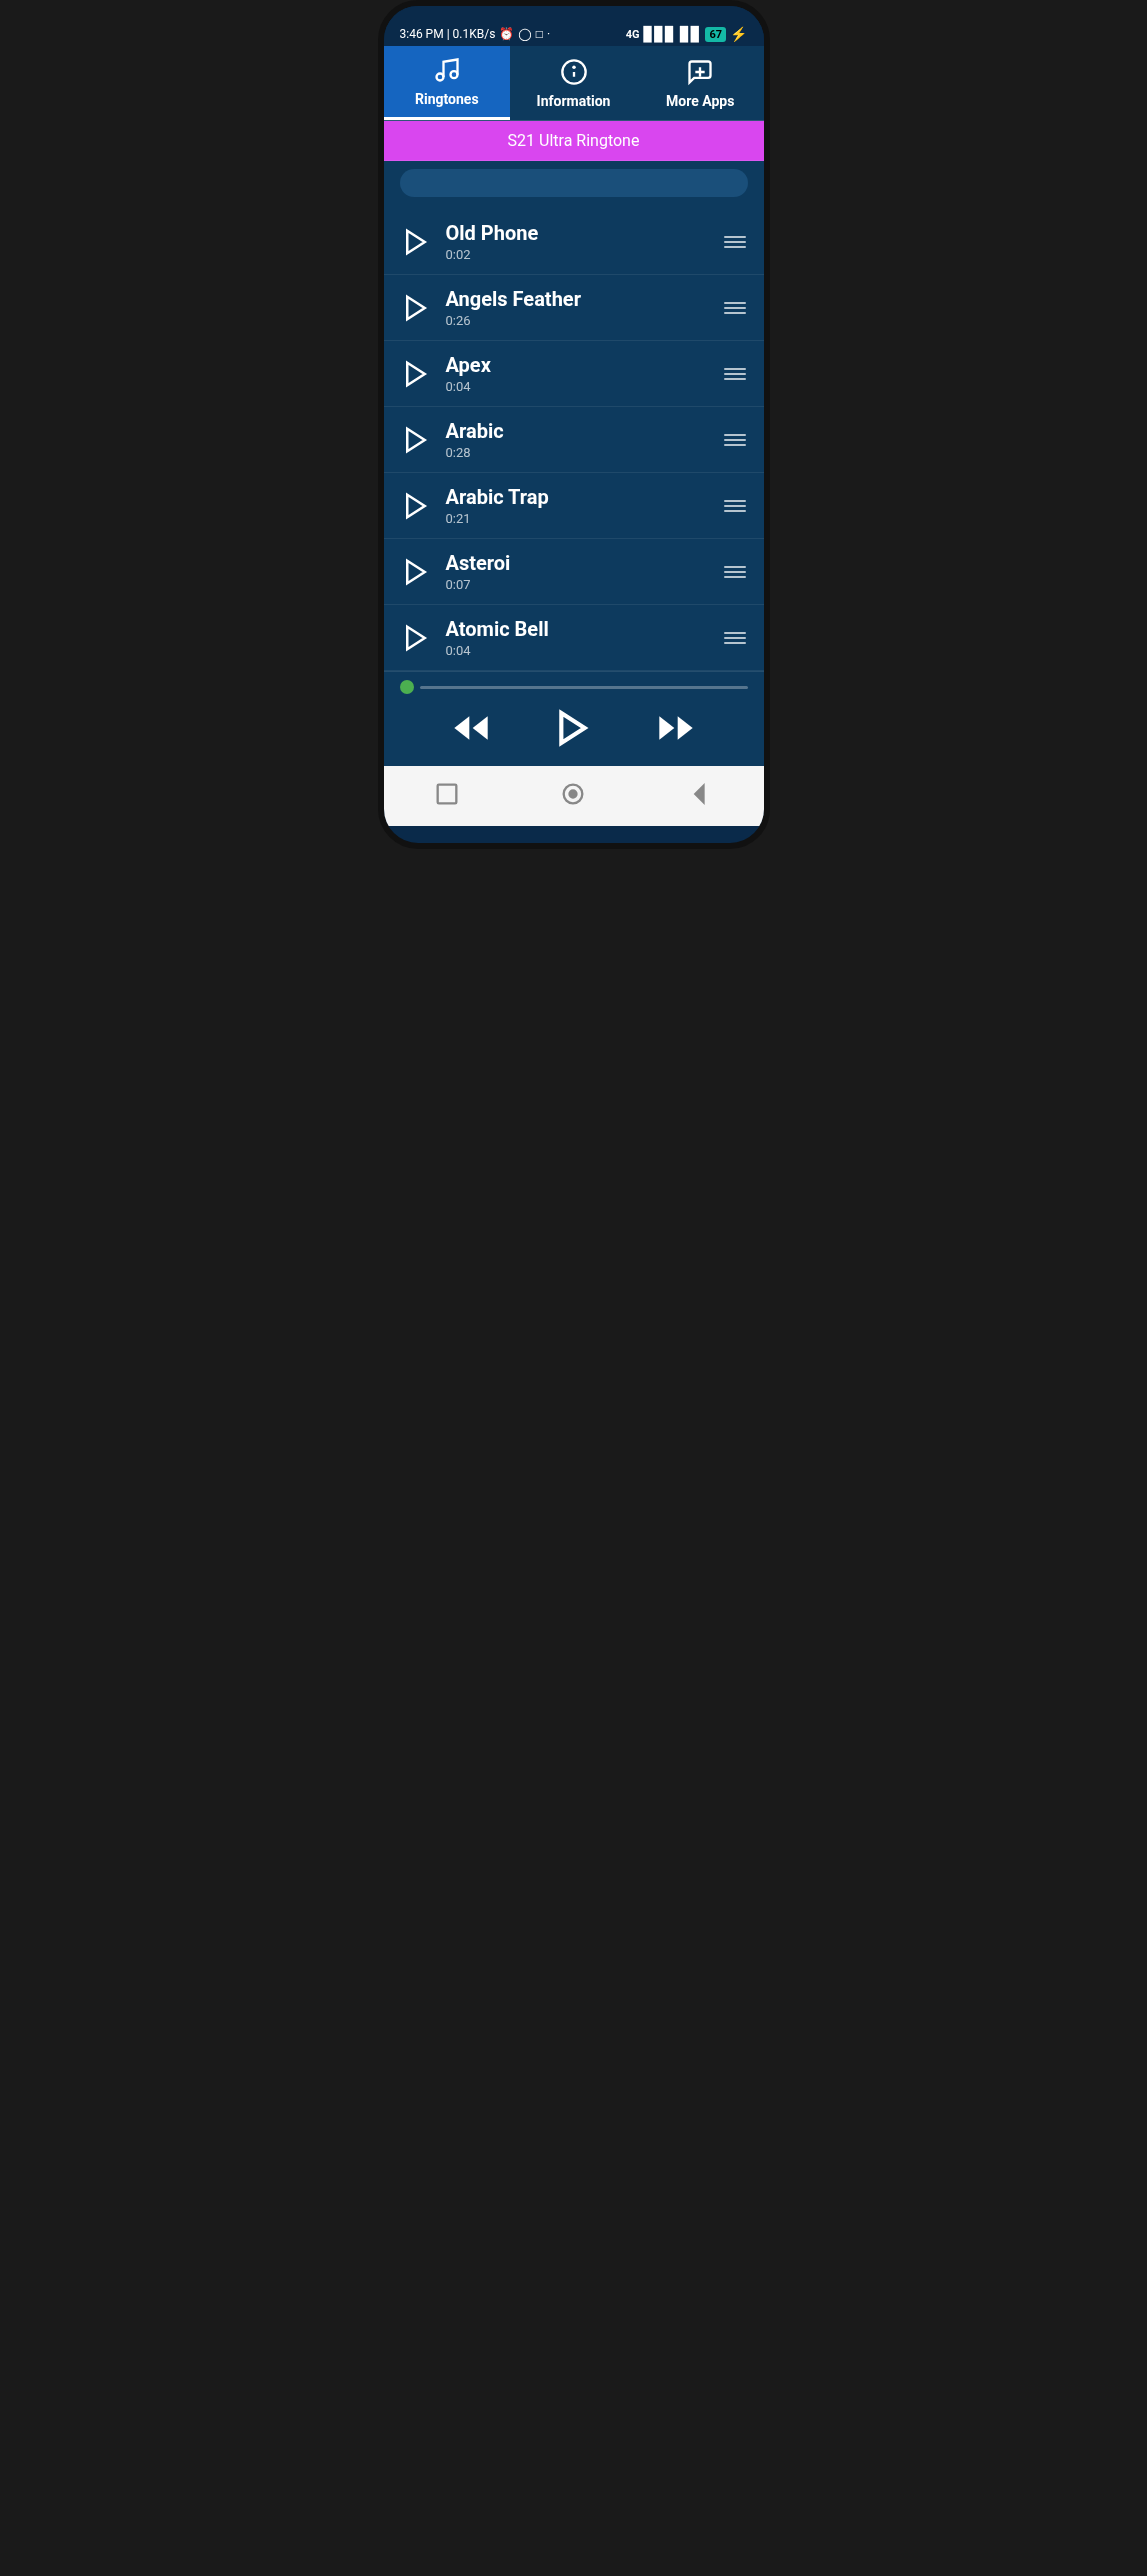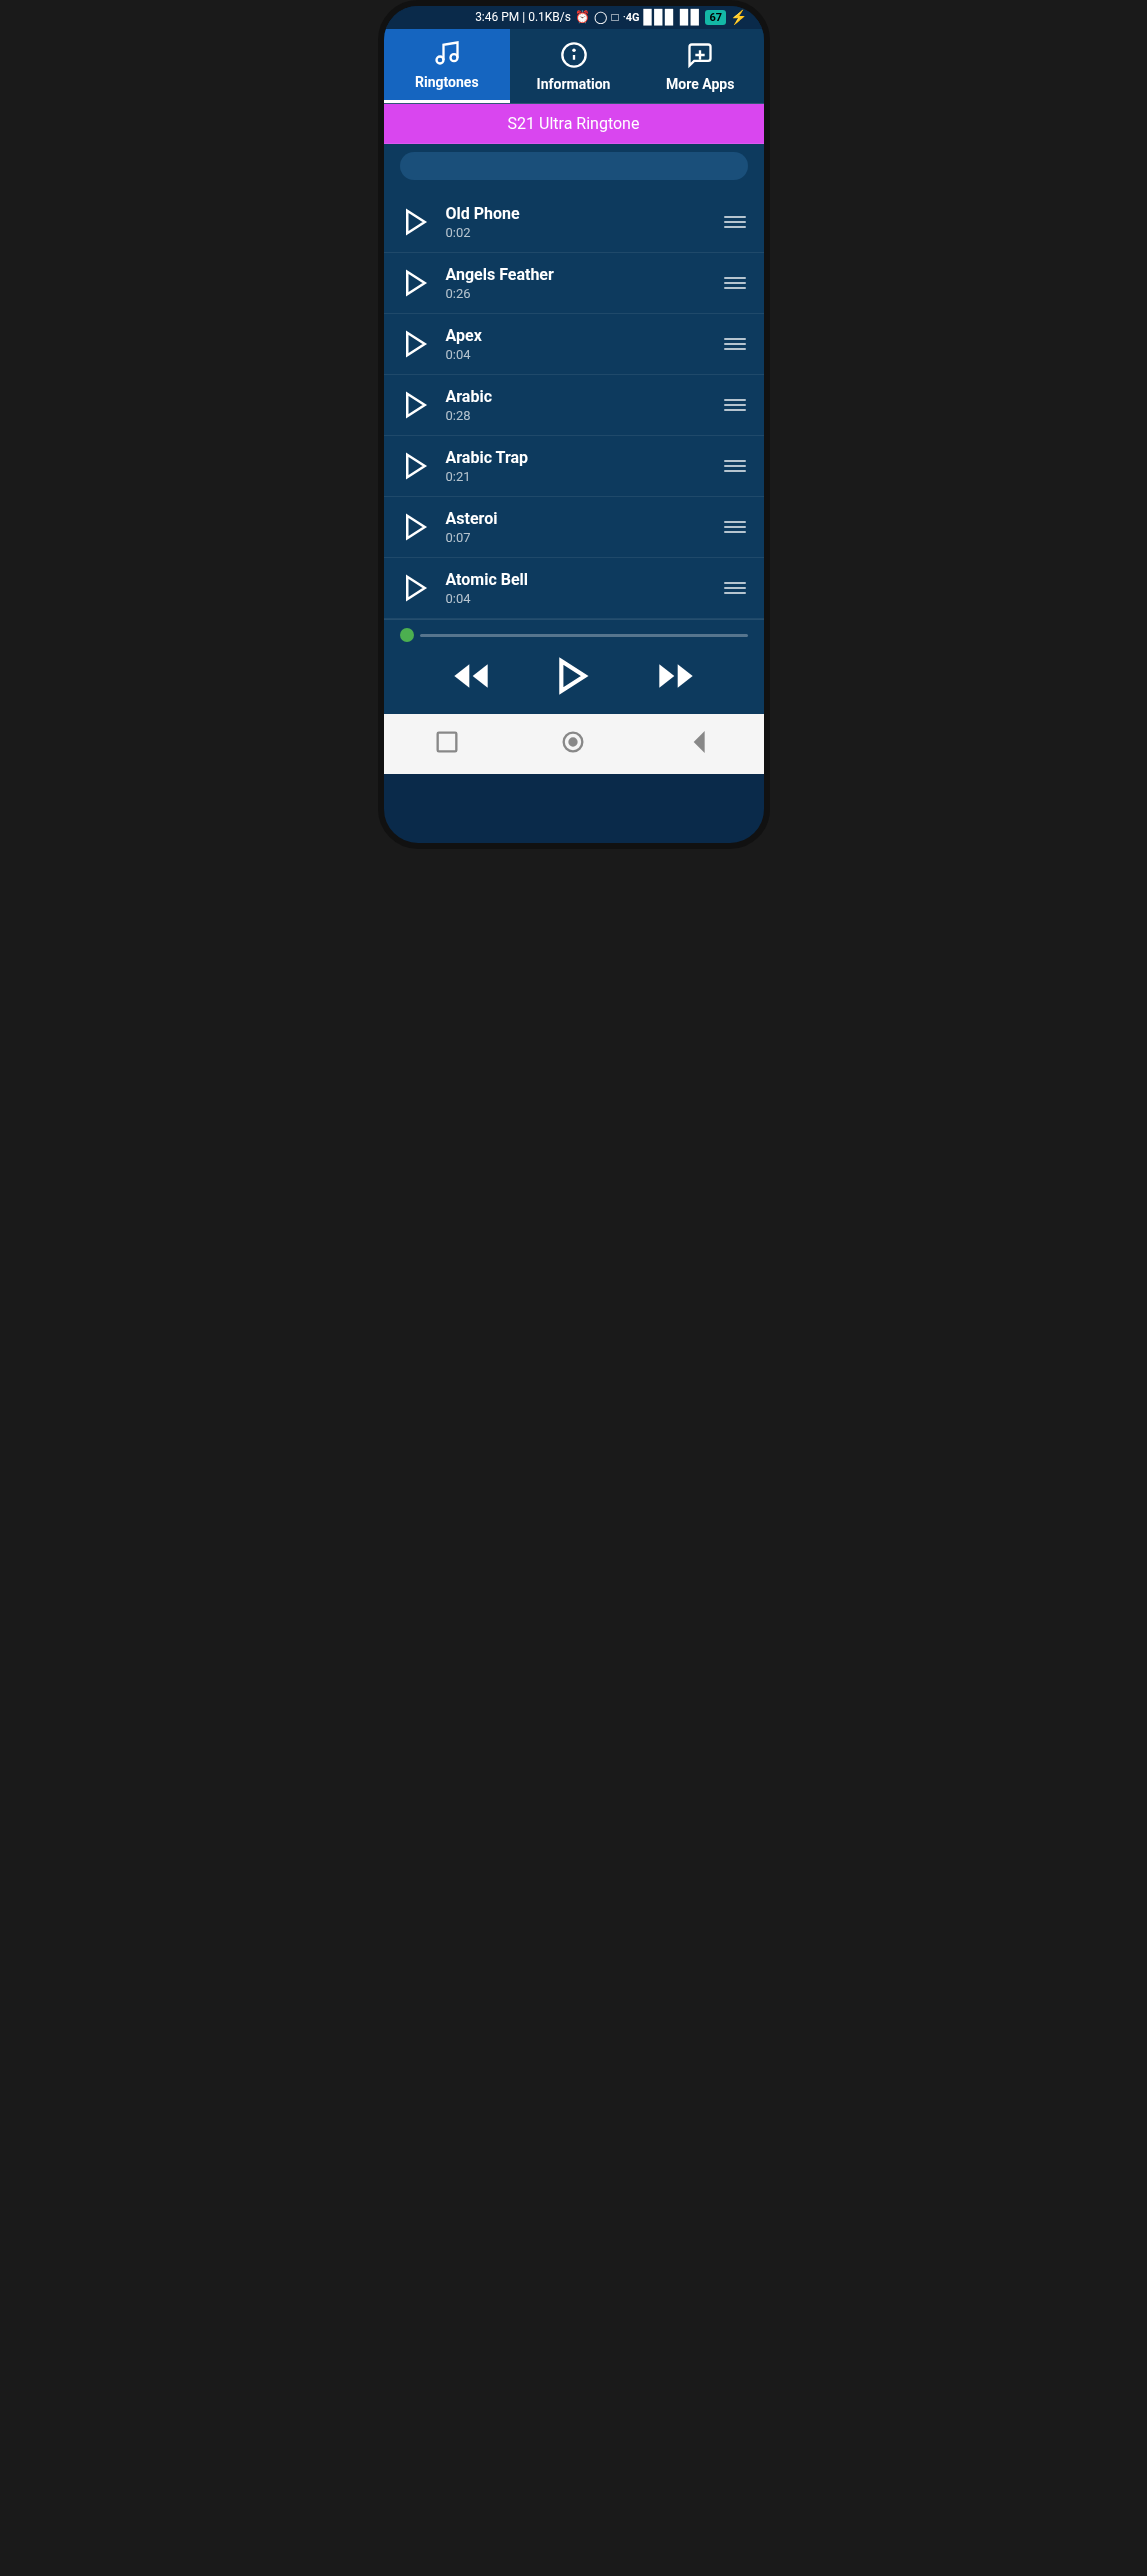--- a/index.html
+++ b/index.html
@@ -17,23 +17,23 @@
       background: #0a2a4a;
       border-radius: 40px;
       overflow: hidden;
       position: relative;
       border: 6px solid #111;
     }
     
     .status-bar {
       background: #0a2a4a;
       display: flex;
-      justify-content: flex-end;
-      align-items: center;
-      padding: 3px 16px 4px;
+      justify-content: space-between;
+      align-items: center;
+      padding: 20px 16px 4px;
       font-size: 12px;
       color: white;
     }
     .status-left { display: flex; align-items: center; gap: 4px; }
     .status-right { display: flex; align-items: center; gap: 4px; }
     .battery-icon {
       display: inline-flex; align-items: center;
       background: #14b8a6; border-radius: 3px;
       padding: 1px 4px; font-size: 11px; color: #000; font-weight: bold;
     }
@@ -99,21 +99,21 @@
       width: 36px; height: 36px;
       display: flex; align-items: center; justify-content: center;
       flex-shrink: 0;
     }
     .play-btn svg { width: 30px; height: 30px; }
     .track-info {
       flex: 1;
       padding-left: 12px;
     }
     .track-name {
-      font-size: 16px;
+      font-size: 20px;
       font-weight: bold;
       color: white;
     }
     .track-duration {
       font-size: 13px;
       color: rgba(255,255,255,0.7);
       margin-top: 2px;
     }
     .menu-icon {
       display: flex; flex-direction: column; gap: 3px;

